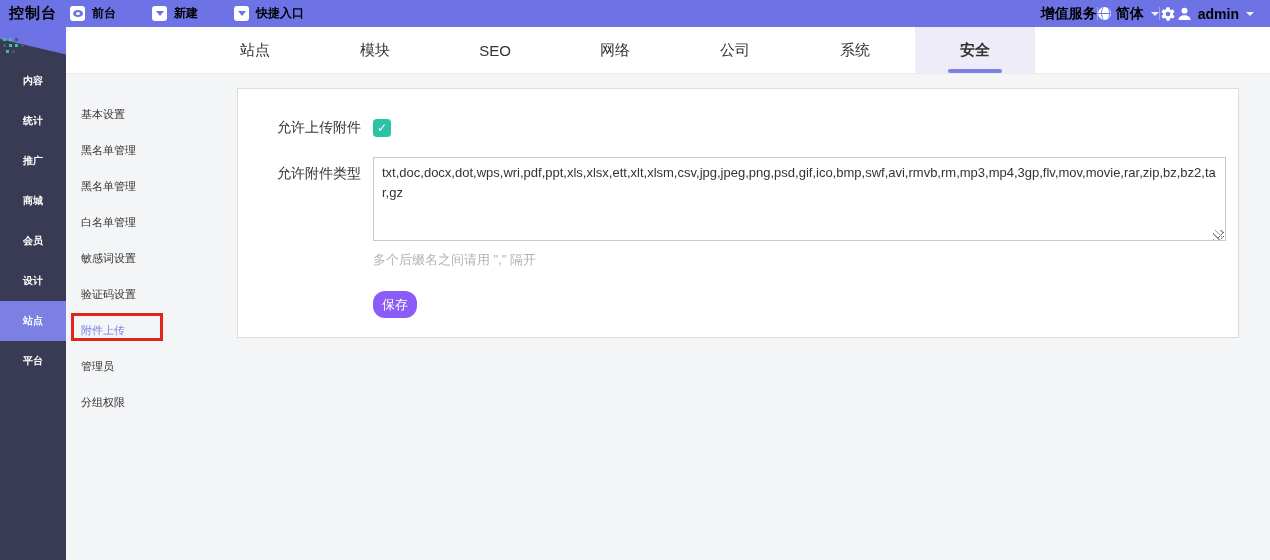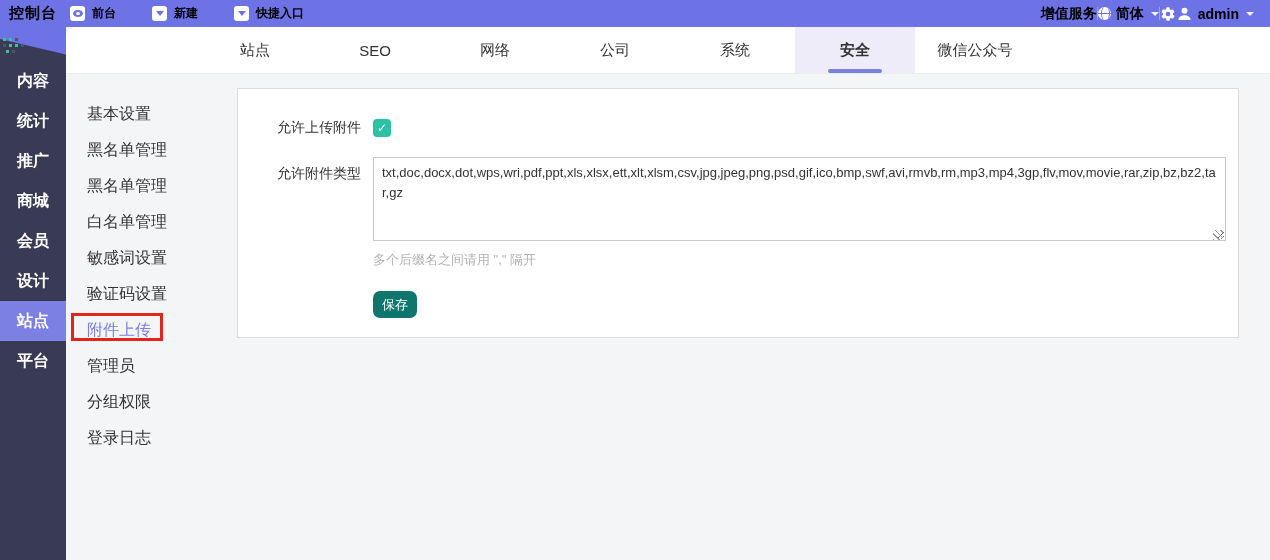--- a/index.html
+++ b/index.html
@@ -34,39 +34,39 @@
   
   .dark-sidebar { position:absolute; top:27px; left:0; width:66px; height:533px;
     background:#393b54; z-index:20; }
   .wedge { position:absolute; top:0; left:0; width:66px; height:30px; background:#6d72e4;
     clip-path:polygon(0 0,100% 0,100% 92%,0 40%); }
   .dots { position:absolute; top:11px; left:3px; width:3px; height:3px; background:#35c3a5;
     box-shadow:6px 0 0 #35c3a5, 12px 0 0 #50536e, 0 6px 0 #50536e, 6px 6px 0 #35c3a5,
     12px 6px 0 #35c3a5, 18px 6px 0 #50536e, 3px 12px 0 #35c3a5, 9px 12px 0 #50536e; }
   .side-nav { padding-top:34px; position:relative; }
   .side-nav-item { height:40px; line-height:40px; text-align:center; color:#fff;
-    font-size:16px; font-weight:bold; cursor:pointer; }
+    font-size:10px; font-weight:bold; cursor:pointer; }
   .side-nav-item.active { background:#7b80e2; }
 
   
   .main { position:absolute; left:66px; top:27px; width:1204px; height:533px;
     background:#f4f5f7; border-top-left-radius:10px; overflow:hidden; z-index:30; }
 
   .tabbar { height:47px; background:#fff; border-bottom:1px solid #ececec;
     display:flex; padding-left:129px; }
   .tab { width:120px; display:flex; align-items:center; justify-content:center;
     font-size:15px; color:#333; position:relative; cursor:pointer; white-space:nowrap; }
   .tab.active { background:#edecf8; font-weight:bold;justify-content:center; }
   .tab.active .tab-underline { position:absolute; bottom:0; left:33px; width:54px; height:4px;
     background:#7b80e2; border-radius:2px; display:block; }
   .tab .tab-underline { display:none; }
 
   
   .submenu { position:absolute; left:0; top:47px; width:171px; padding-top:22px; }
-  .submenu-item { height:36px; line-height:36px; padding-left:21px; font-size:16px;
+  .submenu-item { height:36px; line-height:36px; padding-left:15px; font-size:11px;
     color:#333; cursor:pointer; position:relative; }
   .submenu-item.active { color:#7b80e2; }
   .submenu-item .red-box { display:none; }
   .submenu-item.highlighted .red-box { display:block; position:absolute; left:5px; top:1px;
     width:92px; height:28px; border:3px solid #e1251c; }
 
   
   .card { position:absolute; left:171px; top:61px; width:1002px; height:250px;
     background:#fff; border:1px solid #dcdcdc; }
   .form-row { display:flex; align-items:flex-start; padding-left:13px; }
@@ -78,22 +78,22 @@
     color:#fff; font-size:12px; font-weight:bold; display:flex; align-items:center;
     justify-content:center; cursor:pointer; }
   .ta-wrap { position:relative; margin-left:12px; }
   textarea.types { width:853px; height:84px; border:1px solid #c9c9c9; background:#fff;
     padding:5px 8px; font-size:13px; line-height:1.55; color:#333;
     font-family:"Liberation Sans","DejaVu Sans",sans-serif; resize:both; }
   .resize-handle { position:absolute; right:3px; bottom:5px; width:10px; height:10px;
     background:repeating-linear-gradient(45deg,#9a9a9a 0 1px,transparent 1px 4px);
     pointer-events:none; }
   .hint { margin:6px 0 0 135px; color:#b2b2b2; font-size:13px; }
-  .save-btn { margin:22px 0 0 135px; width:44px; height:27px; background:#0f766e;
-    color:#fff; border:none; border-radius:7px; font-size:13px; cursor:pointer;
+  .save-btn { margin:22px 0 0 135px; width:44px; height:27px; background:#8b5cf6;
+    color:#fff; border:none; border-radius:12px; font-size:13px; cursor:pointer;
     font-family:"Liberation Sans","DejaVu Sans",sans-serif; }
 </style>
 </head>
 <body>
 
 <div class="topbar">
   <div class="logo">控制台</div>
 
   <div class="tb-item">
     <span class="icon-box">
@@ -155,43 +155,43 @@
 </div>
 
 <div class="main">
 
   <div class="tabbar">
     <div class="tab">
         <span>站点</span>
 
       </div>
       <div class="tab">
+        <span>模块</span>
+
+      </div>
+      <div class="tab">
         <span>SEO</span>
 
       </div>
       <div class="tab">
         <span>网络</span>
 
       </div>
       <div class="tab">
         <span>公司</span>
 
       </div>
       <div class="tab">
         <span>系统</span>
 
       </div>
       <div class="tab active">
         <span>安全</span>
         <span class="tab-underline"></span>
       </div>
-      <div class="tab">
-        <span>微信公众号</span>
-
-      </div>
   </div>
 
   <div class="submenu">
     <div class="submenu-item">
         <span>基本设置</span>
         
       </div>
       <div class="submenu-item">
         <span>黑名单管理</span>
         
@@ -215,24 +215,20 @@
       <div class="submenu-item active highlighted">
         <span>附件上传</span>
         <div class="red-box"></div>
       </div>
       <div class="submenu-item">
         <span>管理员</span>
         
       </div>
       <div class="submenu-item">
         <span>分组权限</span>
-        
-      </div>
-      <div class="submenu-item">
-        <span>登录日志</span>
         
       </div>
   </div>
 
   <div class="card">
     <div class="form-row row-1">
       <div class="form-label">允许上传附件</div>
       <div class="checkbox">✓</div>
     </div>
 

